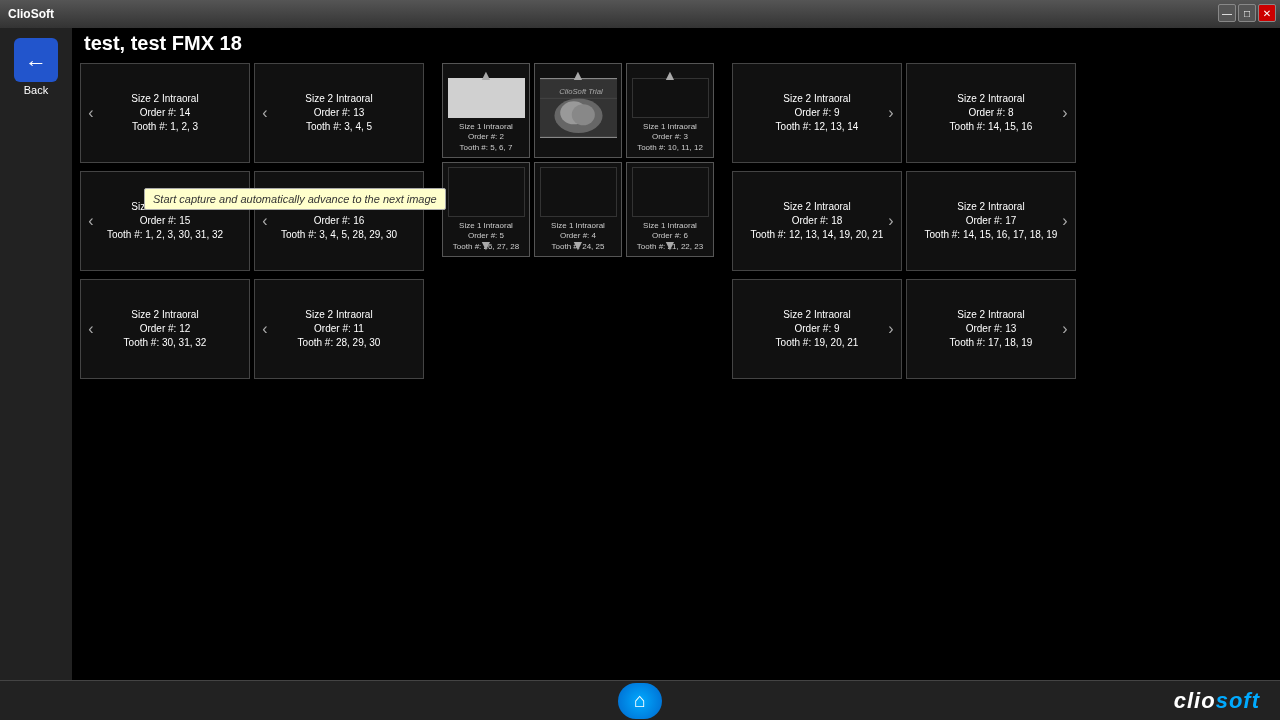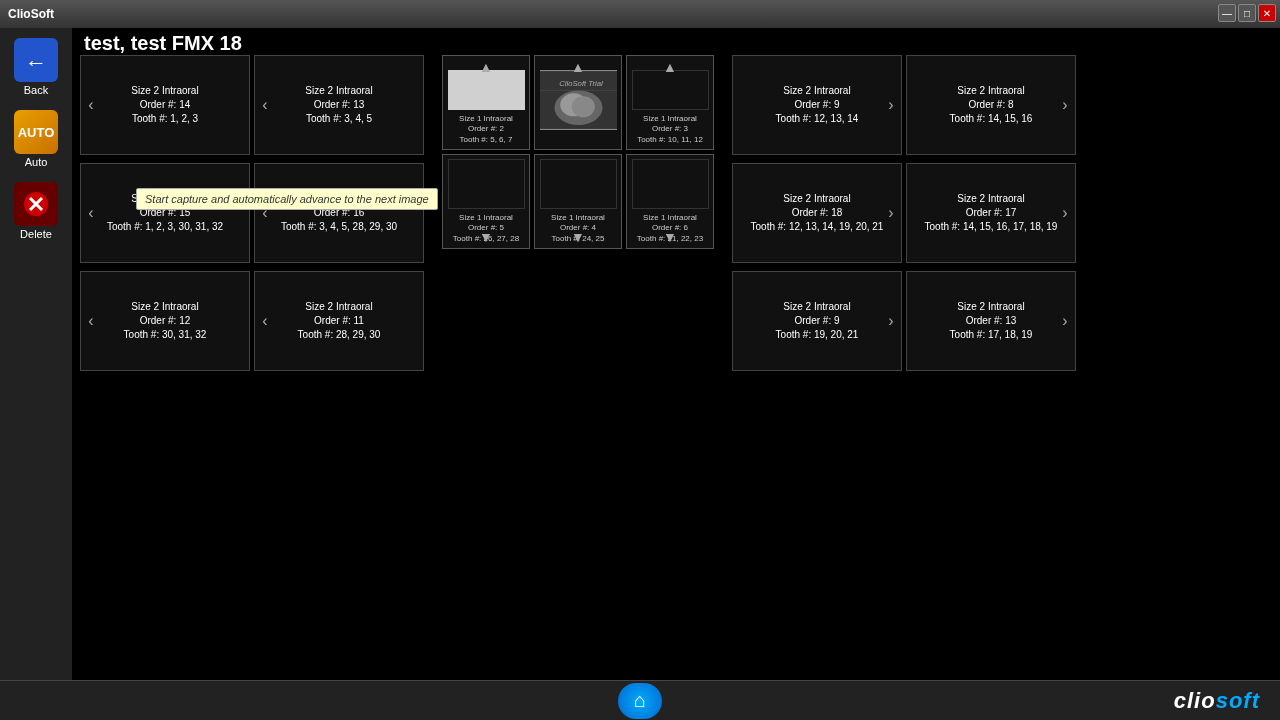--- a/index.html
+++ b/index.html
@@ -101,27 +101,28 @@
       flex: 1;
       display: flex;
       flex-direction: column;
       padding: 4px 8px;
       position: relative;
     }
     #page-title-bar {
       color: #fff;
       font-size: 20px;
       font-weight: bold;
+      margin-bottom: 8px;
       padding-left: 4px;
     }
 
     
     #tooltip {
       position: absolute;
-      left: 64px;
+      left: 72px;
       top: 160px;
       background: #ffffcc;
       border: 1px solid #aaa;
       padding: 4px 8px;
       font-size: 11px;
       color: #333;
       font-style: italic;
       white-space: nowrap;
       z-index: 100;
       border-radius: 2px;
@@ -314,36 +315,20 @@
     <div class="win-btn close">✕</div>
   </div>
 </div>
 
 <div id="main-layout">
 
   <div id="sidebar">
     <div class="sidebar-btn">
       <div class="icon-box icon-back">←</div>
       <span class="btn-label">Back</span>
-    </div>
-    <div class="sidebar-btn" style="position:relative;">
-      <div class="icon-box icon-auto">
-        <span style="font-size:13px;font-weight:bold;color:#fff;">AUTO</span>
-      </div>
-      <span class="btn-label">Auto</span>
-    </div>
-    <div class="sidebar-btn">
-      <div class="icon-box icon-delete">
-        <svg width="28" height="28" viewBox="0 0 28 28">
-            <circle cx="14" cy="14" r="12" fill="#c00"></circle>
-            <line x1="8" y1="8" x2="20" y2="20" stroke="#fff" stroke-width="3"></line>
-            <line x1="20" y1="8" x2="8" y2="20" stroke="#fff" stroke-width="3"></line>
-          </svg>
-      </div>
-      <span class="btn-label">Delete</span>
     </div>
   </div>
 
   <div id="content">
     <div id="page-title-bar">test, test  FMX 18</div>
 
     <div id="tooltip">Start capture and automatically advance to the next image</div>
 
     <div id="grid-container">
 

